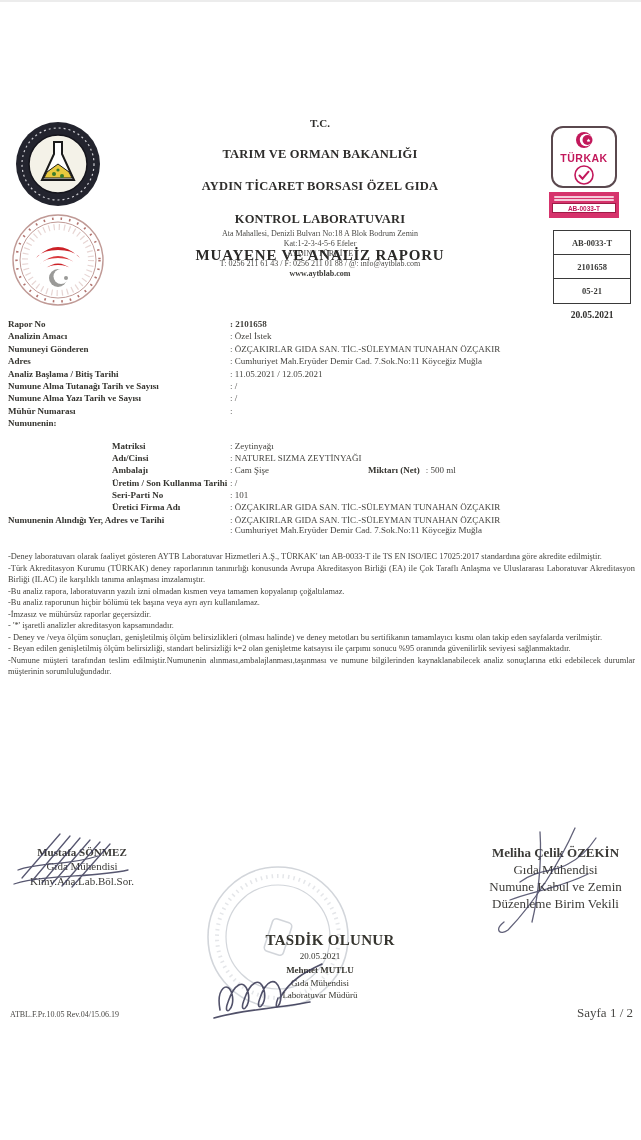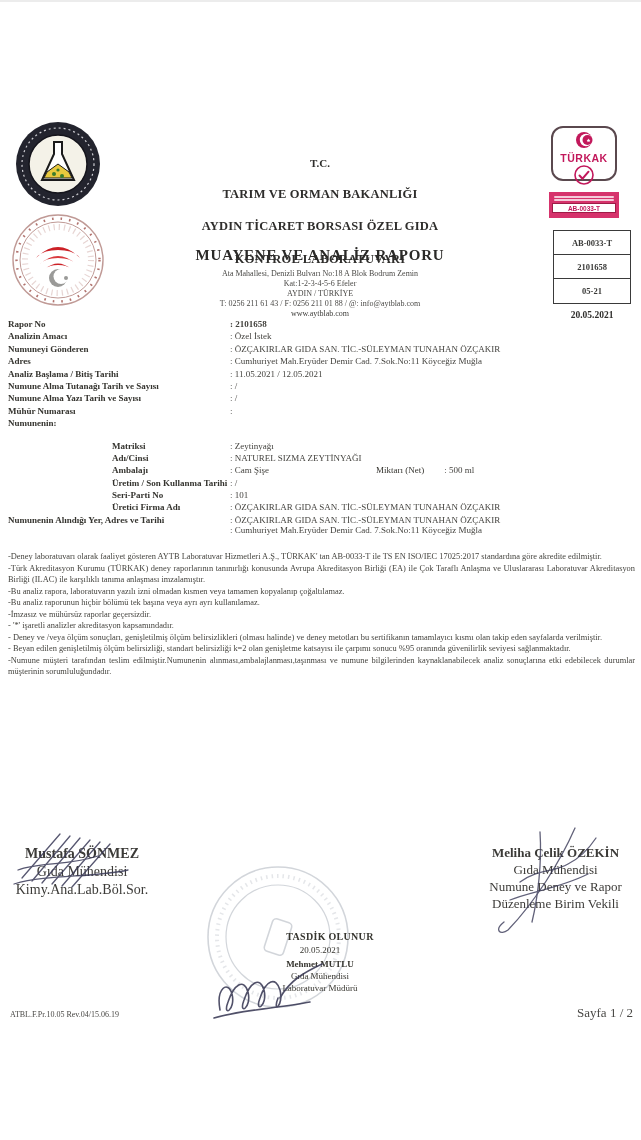--- a/index.html
+++ b/index.html
@@ -4,67 +4,67 @@
 <style>
   html,body{margin:0;padding:0;background:#ffffff;}
   .page{
     position:relative;width:641px;height:1140px;background:#ffffff;overflow:hidden;
     font-family:"Liberation Serif", serif;color:#3f3e3c;
   }
   .page *{box-sizing:border-box;}
 
   
   .hdr-center{position:absolute;left:115px;top:117px;width:410px;text-align:center;color:#2f2e2c;}
-  .tc{font-size:11px;font-weight:bold;margin-top:40px;}
+  .tc{font-size:11px;font-weight:bold;}
   .hl{font-size:12.5px;font-weight:bold;line-height:1.14;letter-spacing:.2px;margin-top:18px;}
   .addr{font-size:8px;line-height:1.25;color:#4a4946;margin-top:3px;}
-  .web{font-size:8px;font-weight:normal;color:#3c3b38;}
+  .web{font-size:8px;font-weight:bold;color:#3c3b38;}
   .doc-title{position:absolute;left:115px;top:247px;width:410px;text-align:center;
     font-size:15px;font-weight:bold;letter-spacing:.8px;color:#2b2a28;}
 
   
   .logo1{position:absolute;left:14px;top:120px;}
   .logo2{position:absolute;left:10px;top:212px;}
 
   
-  .turkak-mark{position:absolute;left:551px;top:126px;width:66px;height:55px;
+  .turkak-mark{position:absolute;left:551px;top:126px;width:66px;height:62px;
     border:2px solid #5a484e;border-radius:12px;text-align:center;padding-top:3px;background:#fff;}
   .turkak-word{font-family:"Liberation Sans",sans-serif;font-size:10.5px;font-weight:bold;
     color:#c2185b;letter-spacing:.5px;line-height:1;}
   .turkak-band{position:absolute;left:549px;top:192px;width:70px;height:26px;background:#d6336c;padding:2px 3px;}
   .band-line{height:2px;background:rgba(255,255,255,.75);margin:1.5px 2px;border-radius:1px;}
   .band-code{margin-top:2px;background:#fff;border:1px solid #9e1c47;color:#c2185b;
     font-family:"Liberation Sans",sans-serif;font-size:6.5px;font-weight:bold;text-align:center;line-height:9px;height:10px;}
   .acc-box{position:absolute;left:553px;top:230px;width:78px;border:1.5px solid #3a3a3a;background:#fff;}
   .acc-cell{height:24px;line-height:24px;text-align:center;font-size:8.5px;font-weight:bold;color:#3a3a38;border-bottom:1.5px solid #3a3a3a;}
   .acc-cell:last-child{border-bottom:none;}
   .acc-date{position:absolute;left:547px;top:310px;width:90px;text-align:center;font-size:9.5px;font-weight:bold;color:#2f2e2c;}
 
   
   .fields{position:absolute;left:8px;top:319px;width:627px;font-size:9px;}
   .frow{display:flex;height:12.4px;align-items:flex-start;}
   .frow.tall{height:24.8px;}
   .flabel{width:222px;flex:none;font-weight:bold;color:#35342f;white-space:nowrap;}
   .indent .flabel{padding-left:104px;}
   .fvalue{color:#44433f;white-space:nowrap;}
   .sub-block{margin-top:10px;}
-  .amb-extra-label{font-weight:normal;color:#35342f;margin-left:8px;}
-  .amb-extra-value{margin-left:20px;}
+  .amb-extra-label{font-weight:bold;color:#35342f;margin-left:0;}
+  .amb-extra-value{margin-left:6px;}
   .amb-val{display:inline-block;width:138px;}
 
   
   .notes{position:absolute;left:8px;top:551px;width:627px;font-size:8.4px;line-height:1.37;
     text-align:justify;color:#45443f;}
   .notes p{margin:0;}
 
   
-  .sig-left{position:absolute;left:12px;top:845px;width:140px;text-align:center;font-size:14px;line-height:1.3;color:#3c3b38;}
+  .sig-left{position:absolute;left:12px;top:845px;width:140px;text-align:center;font-size:11px;line-height:1.3;color:#3c3b38;}
   .sig-right{position:absolute;left:478px;top:845px;width:155px;text-align:center;font-size:13px;line-height:1.3;color:#3c3b38;}
   .sig-center{position:absolute;left:225px;top:930px;width:190px;text-align:center;font-size:9px;line-height:1.35;color:#36352f;}
-  .sig-center .appr{font-weight:bold;font-size:10px;letter-spacing:.3px;padding-left:20px;}
+  .sig-center .appr{font-weight:bold;font-size:15px;letter-spacing:.3px;padding-left:20px;}
   .sig-name{font-weight:bold;}
   .sig-svg{position:absolute;pointer-events:none;}
 
   
   .stamp{position:absolute;left:203px;top:862px;opacity:.38;}
 
   
   .footer-left{position:absolute;left:10px;top:1010px;font-size:8px;color:#4a4946;}
   .footer-right{position:absolute;right:8px;top:1005px;font-size:13px;color:#4a4946;}
 
@@ -251,21 +251,21 @@
         <path d="M54 60 L92 16"></path>
         <path d="M64 61 L102 18"></path>
       <path d="M6 58 C40 48 85 52 120 44"></path>
       <path d="M10 44 C30 36 60 40 90 30"></path>
     </g>
   </svg>
 
   <div class="sig-right">
     <div class="sig-name">Meliha Çelik ÖZEKİN</div>
     <div>Gıda Mühendisi</div>
-    <div>Numune Deney ve Rapor</div>
+    <div>Numune Kabul ve Zemin</div>
     <div>Düzenleme Birim Vekili</div>
   </div>
   <svg class="sig-svg" style="left:480px;top:822px" width="150" height="120" viewBox="0 0 150 120">
     <g stroke="#3a3a58" stroke-width="1.3" fill="none" opacity=".8" stroke-linecap="round">
       <path d="M95 6 C80 40 55 80 28 108 C20 114 14 108 24 100"></path>
       <path d="M60 10 C62 40 58 75 52 100"></path>
       <path d="M40 60 C55 48 75 50 88 42 C100 36 108 28 116 16"></path>
       <path d="M30 78 C50 70 80 66 108 52"></path>
     </g>
   </svg>

